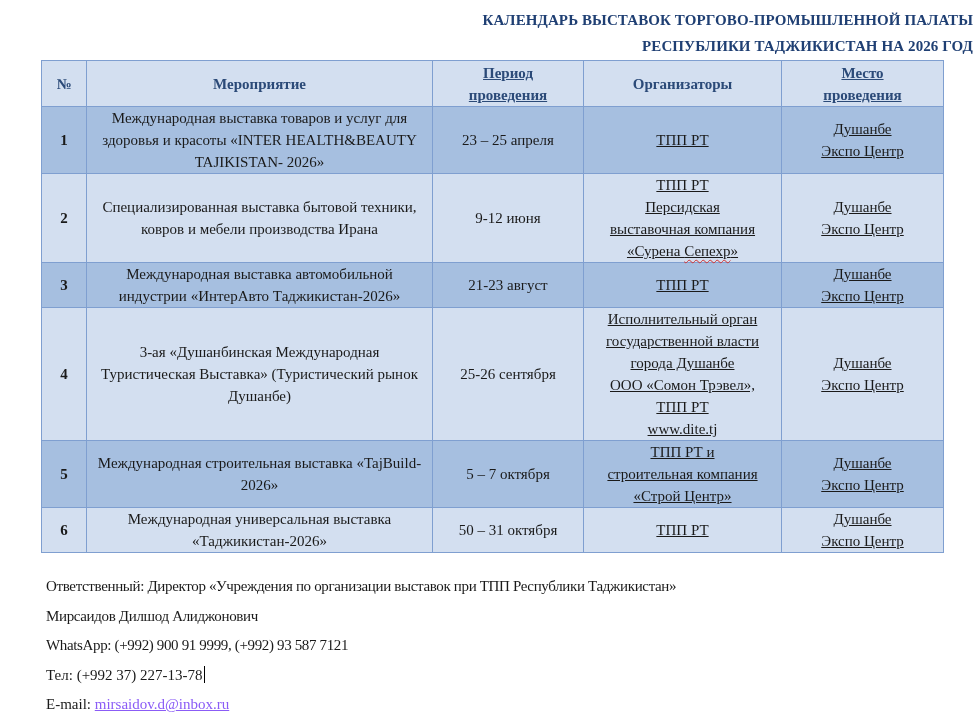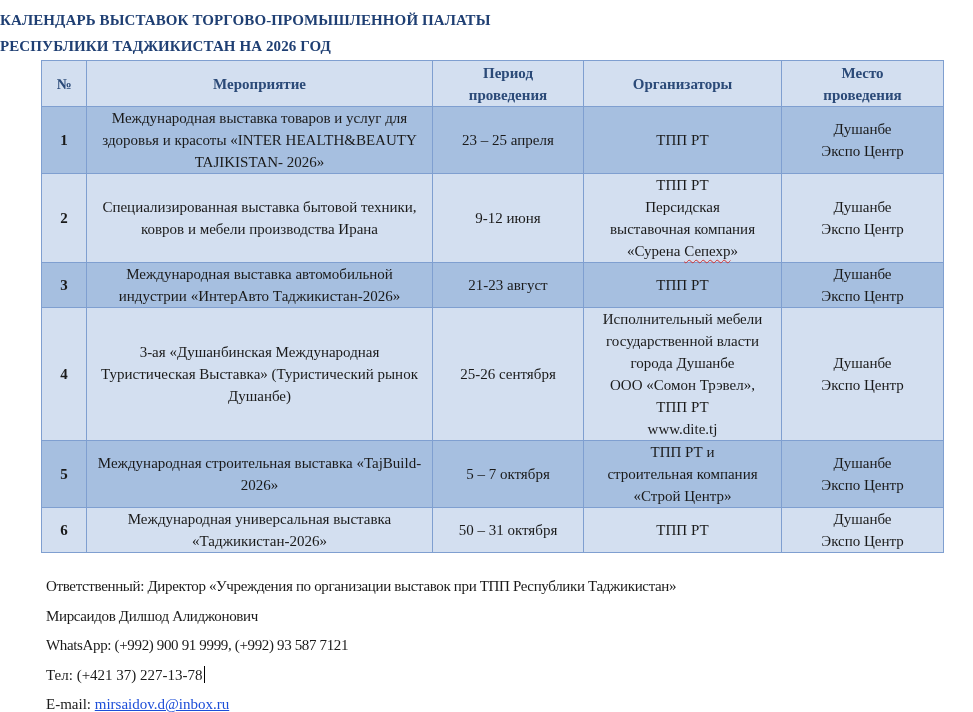--- a/index.html
+++ b/index.html
@@ -12,21 +12,21 @@
     height: 712px;
     position: relative;
     overflow: hidden;
     font-family: "Liberation Serif", "DejaVu Serif", serif;
     color: #1a1a1a;
   }
   .title {
     position: absolute;
     left: 0;
     width: 973px;
-    text-align: left;
+    text-align: right;
     font-weight: bold;
     color: #1f3f73;
     font-size: 15px;
     letter-spacing: 0.1px;
   }
   .title.l1 { top: 12px; }
   .title.l2 { top: 38px; }
 
   table.cal {
     position: absolute;
@@ -49,38 +49,38 @@
     font-weight: bold;
     text-align: center;
     height: 45px;
     line-height: 22px;
   }
   tr.dark td { background: #a6bfe0; }
   tr.light td { background: #d3dff0; }
   td.num { text-align: center; font-weight: bold; }
   td.event { text-align: center; padding-left: 8px; }
   td.center { text-align: center; }
-  .nl { display: block; }
+  .nl { display: block; text-decoration: underline; }
   .spell {
     text-decoration: underline wavy #d43030;
     text-decoration-thickness: 1px;
     text-underline-offset: 3px;
   }
 
   .footer {
     position: absolute;
     left: 46px;
     top: 568px;
     font-size: 15px;
     line-height: 21.6px;
     color: #1a1a1a;
   }
   .footer .line { display: block; white-space: nowrap; margin-top: 8px; }
   .footer .line.narrow { letter-spacing: -0.35px; }
-  .footer a { color: #1d4ed8; text-decoration: underline; }
+  .footer a { color: #8b5cf6; text-decoration: underline; }
   .caret {
     display: inline-block;
     width: 1px;
     height: 17px;
     background: #000;
     vertical-align: -3px;
     margin-left: 1px;
   }
 </style>
 </head>
@@ -154,21 +154,21 @@
         <span class="nl">Душанбе</span>
         <span class="nl">Экспо Центр</span>
       </td>
     </tr>
 
     <tr class="light" style="height:131px">
       <td class="num">4</td>
       <td class="event">3-ая «Душанбинская Международная Туристическая Выставка» (Туристический рынок Душанбе)</td>
       <td class="center">25-26 сентября</td>
       <td class="center">
-        <span class="nl">Исполнительный мебели</span>
+        <span class="nl">Исполнительный орган</span>
         <span class="nl">государственной власти</span>
         <span class="nl">города Душанбе</span>
         <span class="nl">ООО «Сомон Трэвел»,</span>
         <span class="nl">ТПП РТ</span>
         <span class="nl">www.dite.tj</span>
       </td>
       <td class="center">
         <span class="nl">Душанбе</span>
         <span class="nl">Экспо Центр</span>
       </td>
@@ -201,16 +201,16 @@
         <span class="nl">Экспо Центр</span>
       </td>
     </tr>
   </tbody>
 </table>
 
 <div class="footer">
   <span class="line narrow">Ответственный: Директор «Учреждения по организации выставок при ТПП Республики Таджикистан»</span>
   <span class="line narrow">Мирсаидов Дилшод Алиджонович</span>
   <span class="line narrow">WhatsApp: (+992) 900 91 9999, (+992) 93 587 7121</span>
-  <span class="line"><span>Тел: (+421 37) 227-13-78</span><span class="caret"></span></span>
+  <span class="line"><span>Тел: (+992 37) 227-13-78</span><span class="caret"></span></span>
   <span class="line"><span>E-mail: </span><a>mirsaidov.d@inbox.ru</a></span>
   <span class="line"><span>E-mail: </span><a>adola.m@mail.ru</a></span>
 </div>
 
 </body></html>

